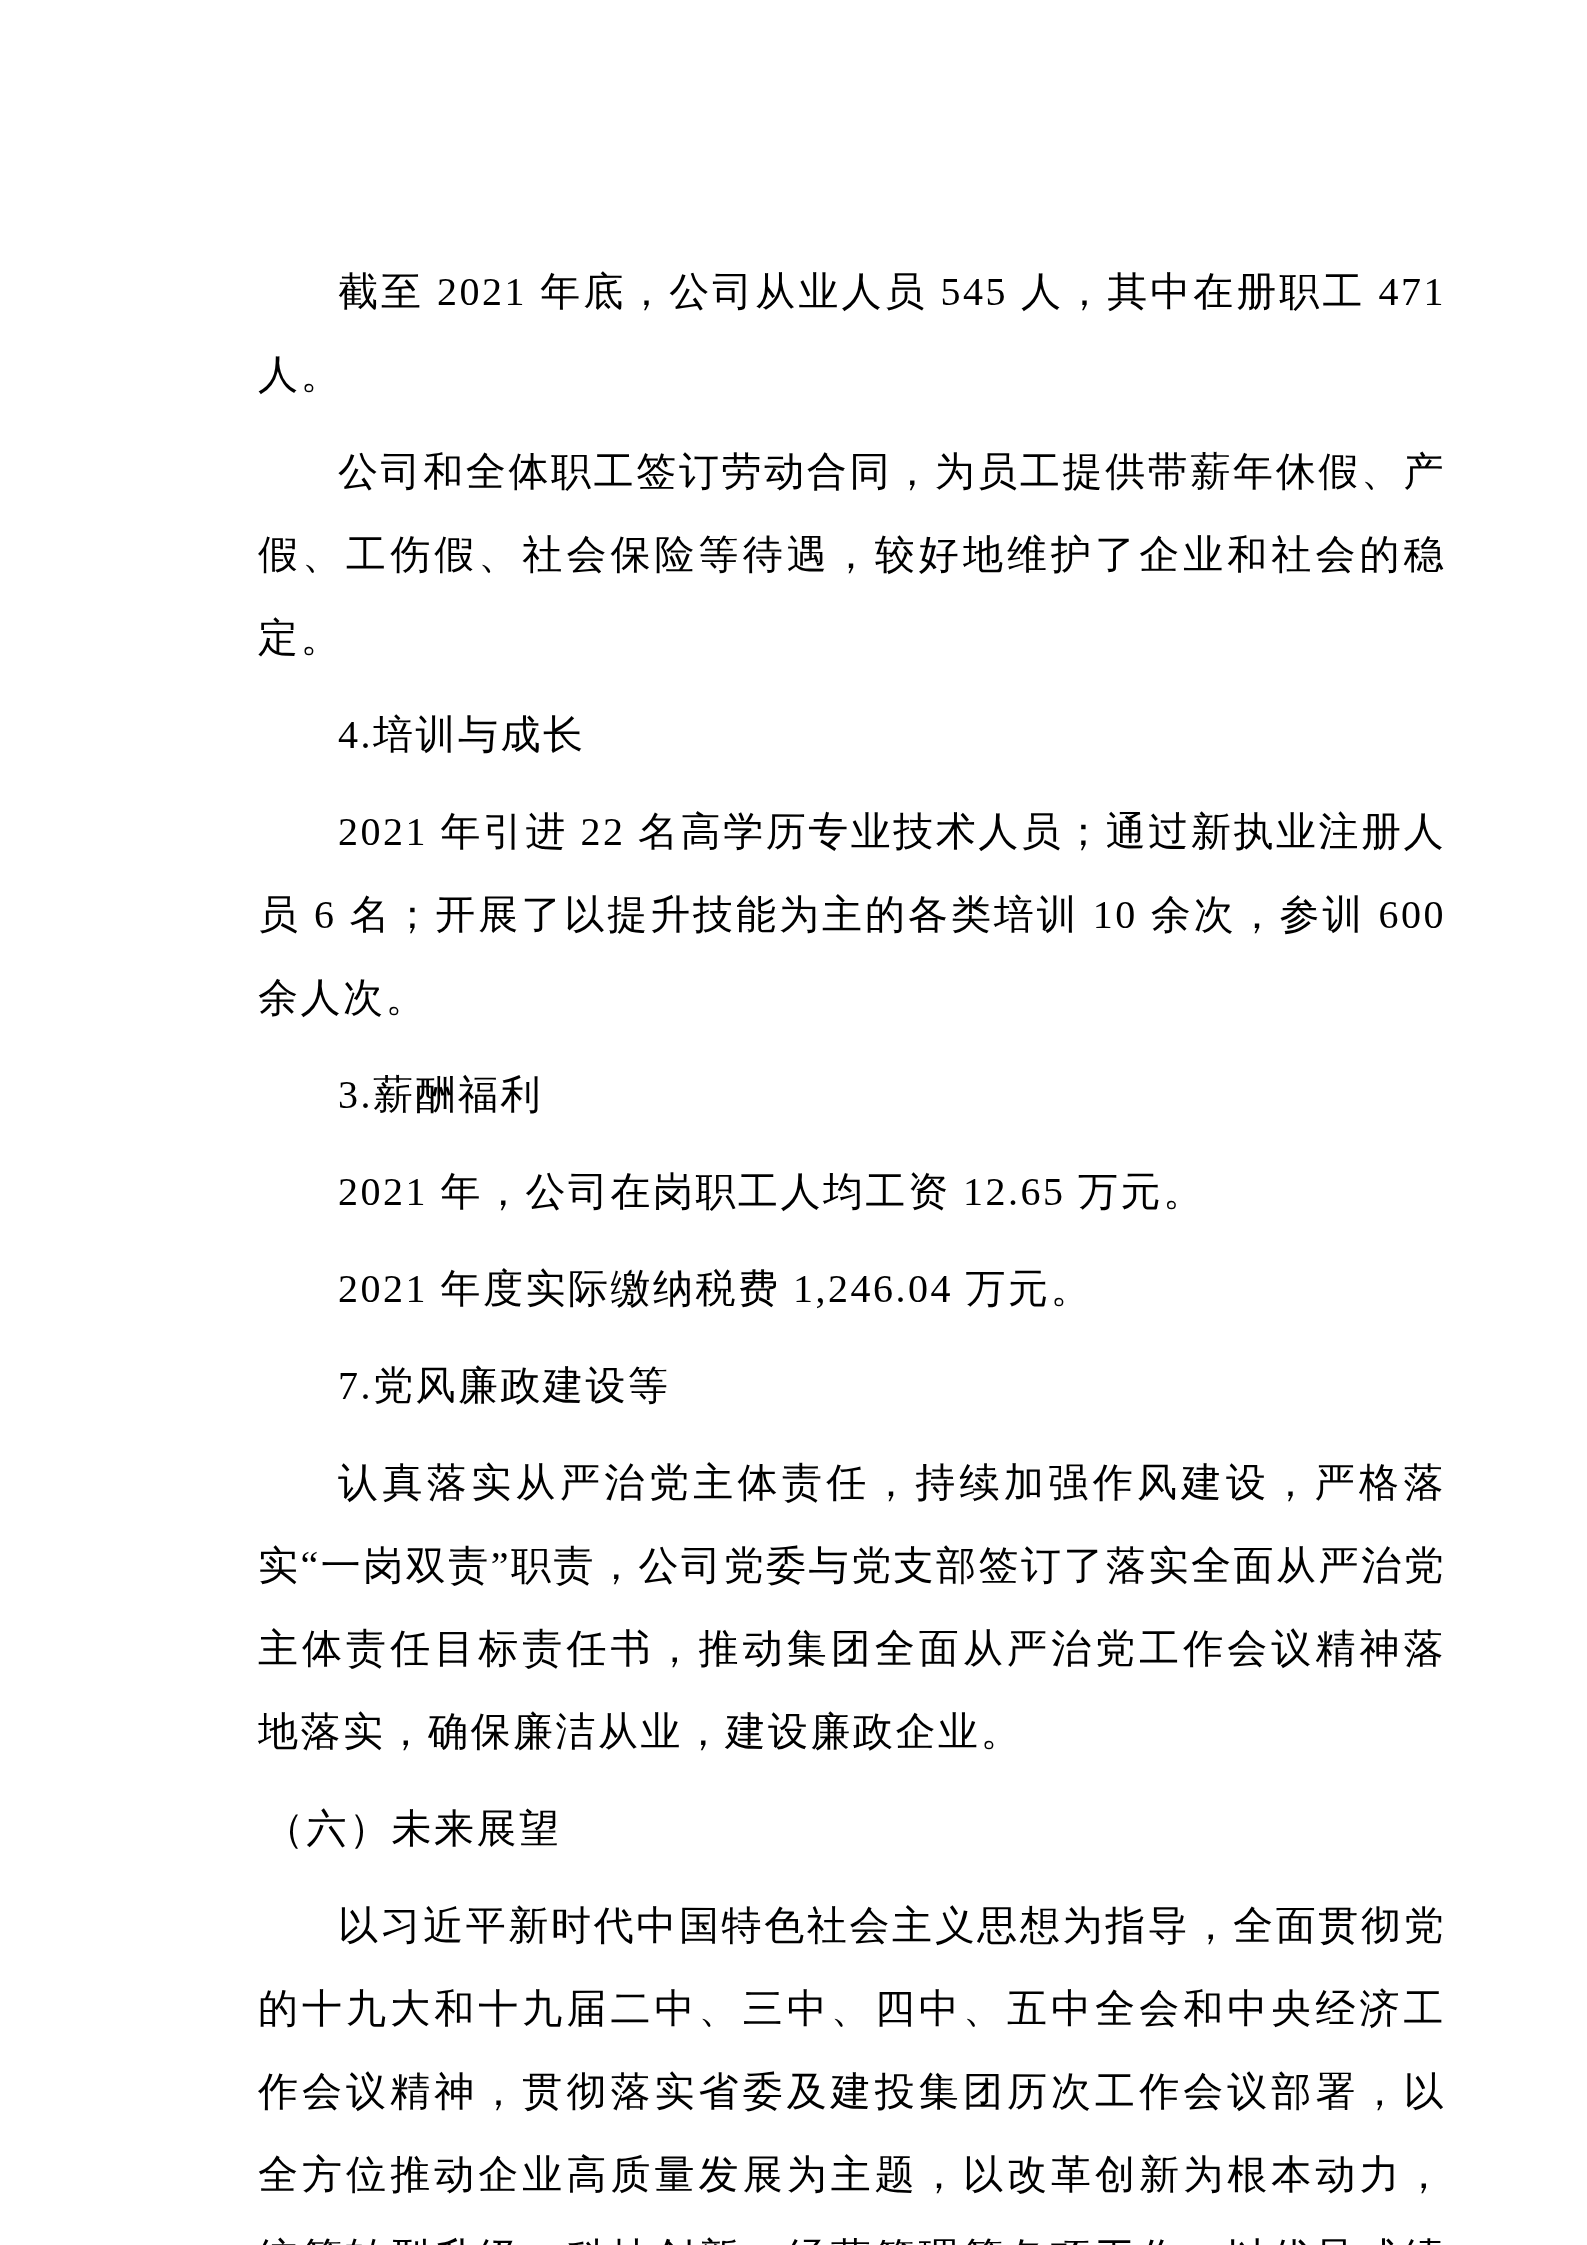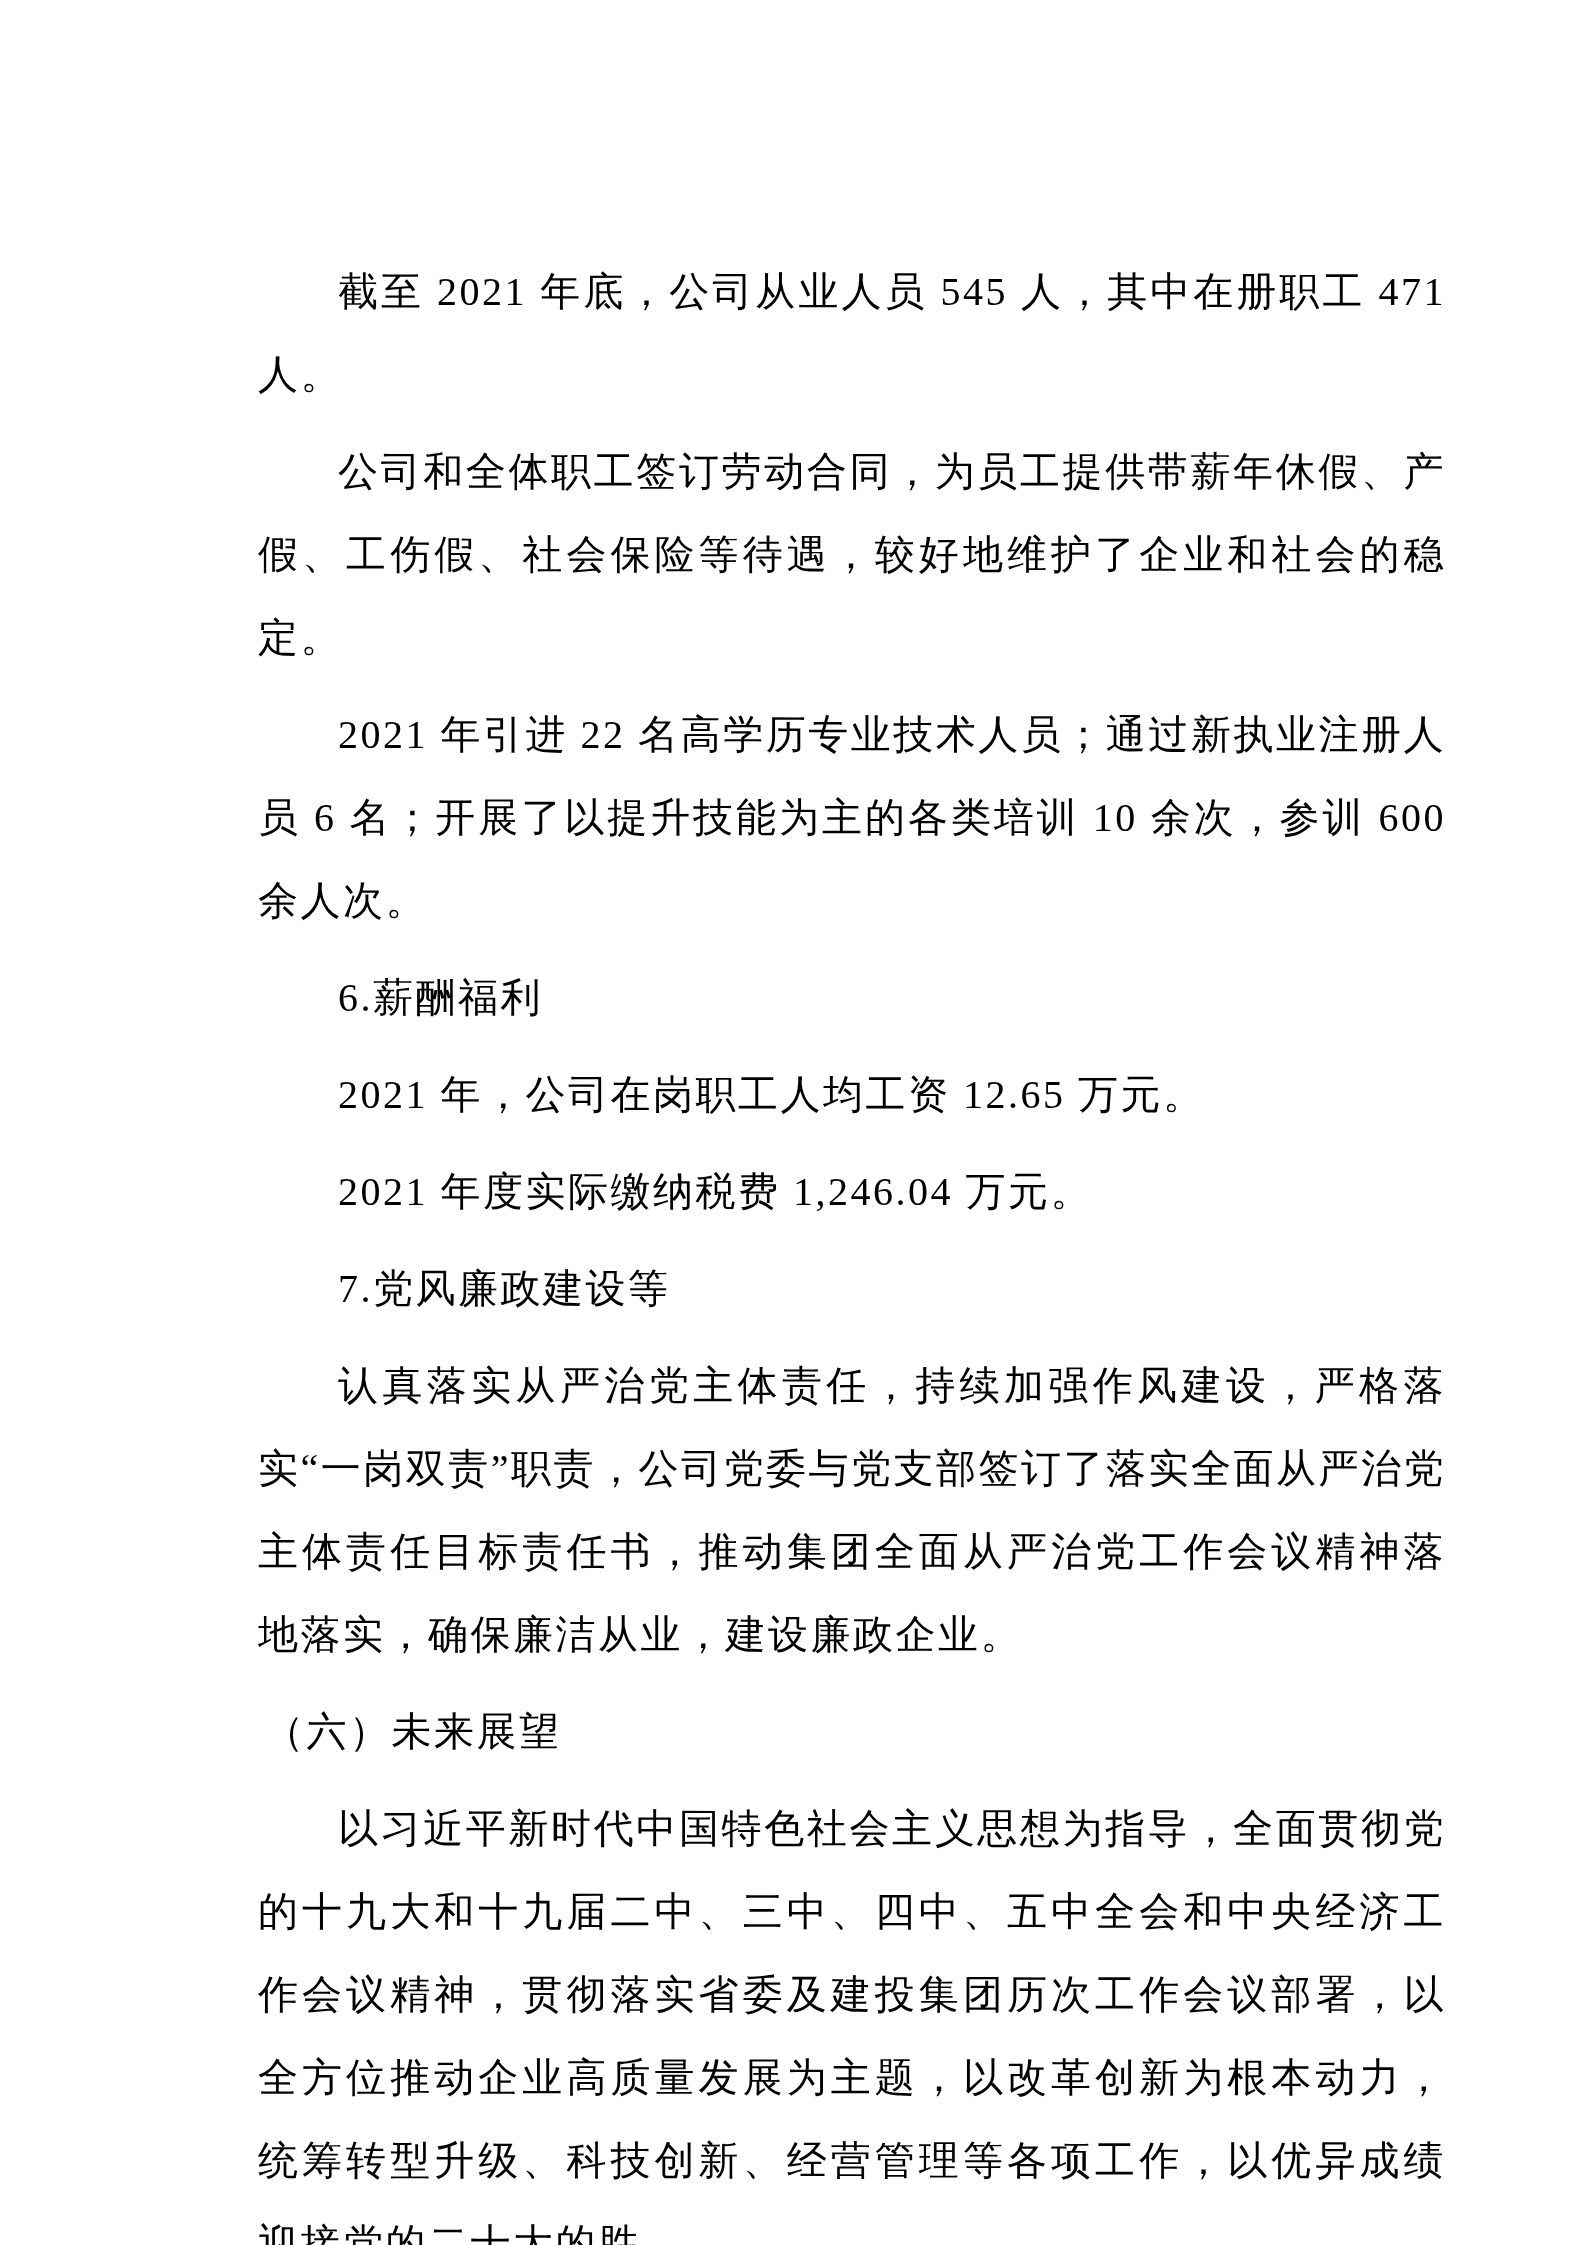--- a/index.html
+++ b/index.html
@@ -35,22 +35,23 @@
     text-align: left;
   }
 </style>
 </head>
 <body>
 
 <div class="page">
   <div class="content" id="paragraphs">
       <p class="para body">截至 2021 年底，公司从业人员 545 人，其中在册职工 471 人。</p>
       <p class="para body">公司和全体职工签订劳动合同，为员工提供带薪年休假、产假、工伤假、社会保险等待遇，较好地维护了企业和社会的稳定。</p>
+      <p class="para numbered-heading">4.培训与成长</p>
       <p class="para body">2021 年引进 22 名高学历专业技术人员；通过新执业注册人员 6 名；开展了以提升技能为主的各类培训 10 余次，参训 600 余人次。</p>
-      <p class="para numbered-heading">6.薪酬福利</p>
+      <p class="para numbered-heading">3.薪酬福利</p>
       <p class="para body">2021 年，公司在岗职工人均工资 12.65 万元。</p>
       <p class="para body">2021 年度实际缴纳税费 1,246.04 万元。</p>
       <p class="para numbered-heading">7.党风廉政建设等</p>
       <p class="para body">认真落实从严治党主体责任，持续加强作风建设，严格落实“一岗双责”职责，公司党委与党支部签订了落实全面从严治党主体责任目标责任书，推动集团全面从严治党工作会议精神落地落实，确保廉洁从业，建设廉政企业。</p>
       <p class="para section-heading">（六）未来展望</p>
       <p class="para body">以习近平新时代中国特色社会主义思想为指导，全面贯彻党的十九大和十九届二中、三中、四中、五中全会和中央经济工作会议精神，贯彻落实省委及建投集团历次工作会议部署，以全方位推动企业高质量发展为主题，以改革创新为根本动力，统筹转型升级、科技创新、经营管理等各项工作，以优异成绩迎接党的二十大的胜</p>
     </div>
 </div>
 
 </body></html>

